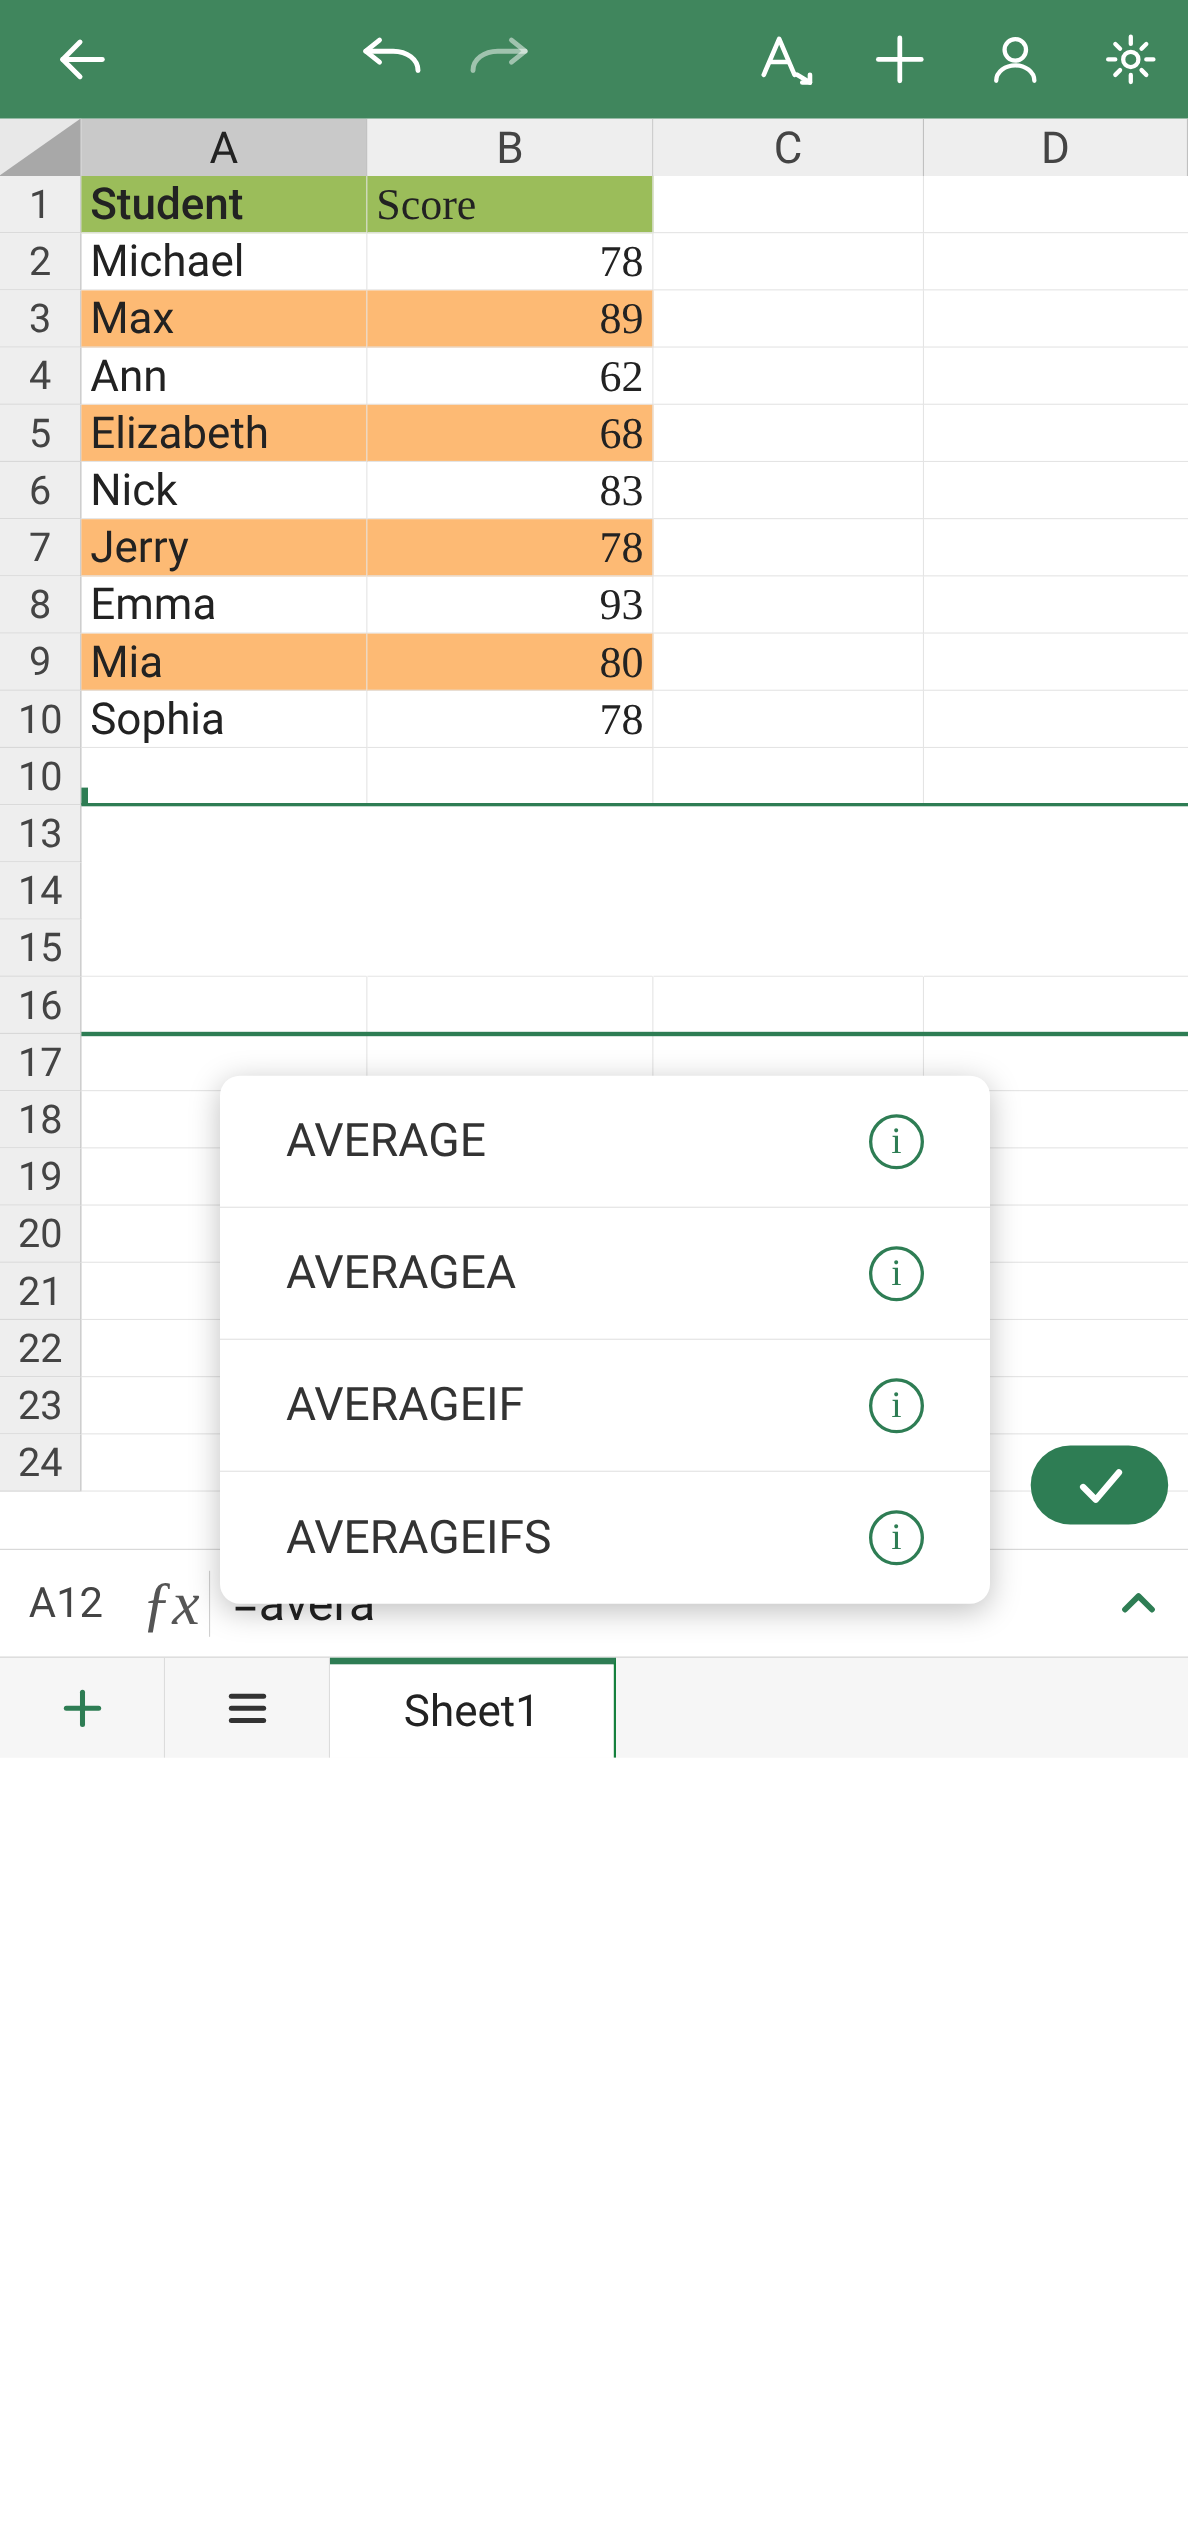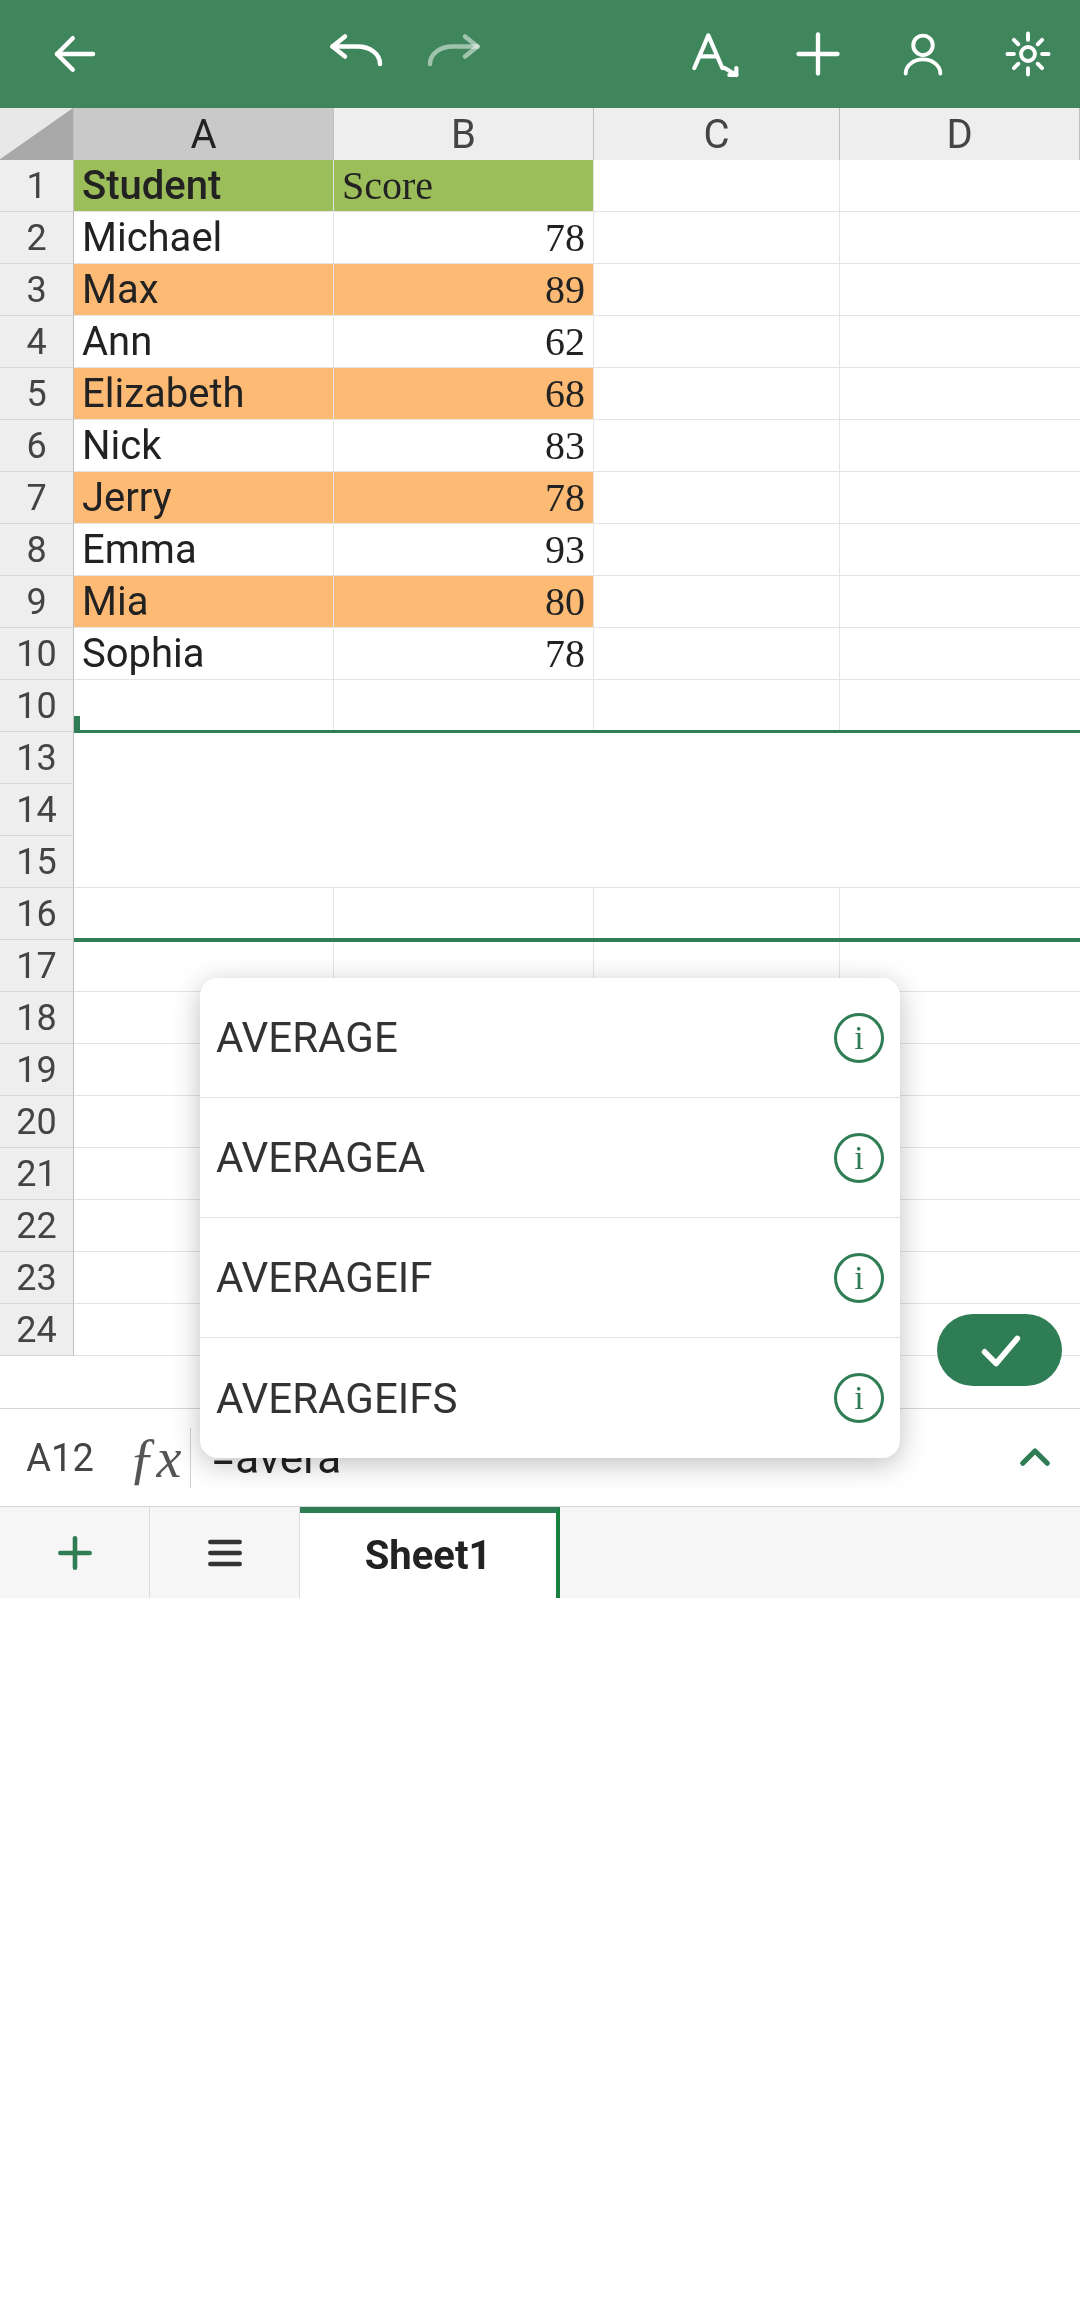--- a/index.html
+++ b/index.html
@@ -79,21 +79,21 @@
   .ac-popup {
     position:absolute;
     left:200px; width:700px;
     background:#fff; border-radius:18px;
     box-shadow:0 6px 28px rgba(0,0,0,0.25);
     padding:0 0;
     z-index:20;
   }
   .ac-item {
     display:flex; align-items:center; justify-content:space-between;
-    height:120px; padding:0 16px;
+    height:120px; padding:0 60px;
     border-bottom:1px solid #e2e2e2;
   }
   .ac-item:last-child{border-bottom:none;}
   .ac-label{ font-size:42px; color:#333; }
   .info-icon {
     width:50px; height:50px; border:3px solid #2e7d54; border-radius:50%;
     display:flex; align-items:center; justify-content:center;
     color:#2e7d54; font-size:34px; font-family:Georgia,serif;
   }
 
@@ -127,22 +127,22 @@
   }
   .sb-btn {
     width:150px; display:flex; align-items:center; justify-content:center;
     border-right:1px solid #dcdcdc;
   }
   .sb-btn svg{stroke:#2e7d54;}
   .sb-btn.menu svg{stroke:#333;}
   .sheet-tab {
     width:260px; background:#fff; border-top:6px solid #2e7d54;
     display:flex; align-items:center; justify-content:center;
-    font-size:40px; color:#222; font-weight:700;
-    border-right:4px solid #15803d;
+    font-size:40px; color:#222; font-weight:400;
+    border-right:2px solid #15803d;
   }
 
   .bottom-fill{
     position:absolute; left:0; right:0; bottom:0; height:720px; background:#fff;
   }
 </style>
 </head>
 <body>
 
 <div class="toolbar">

